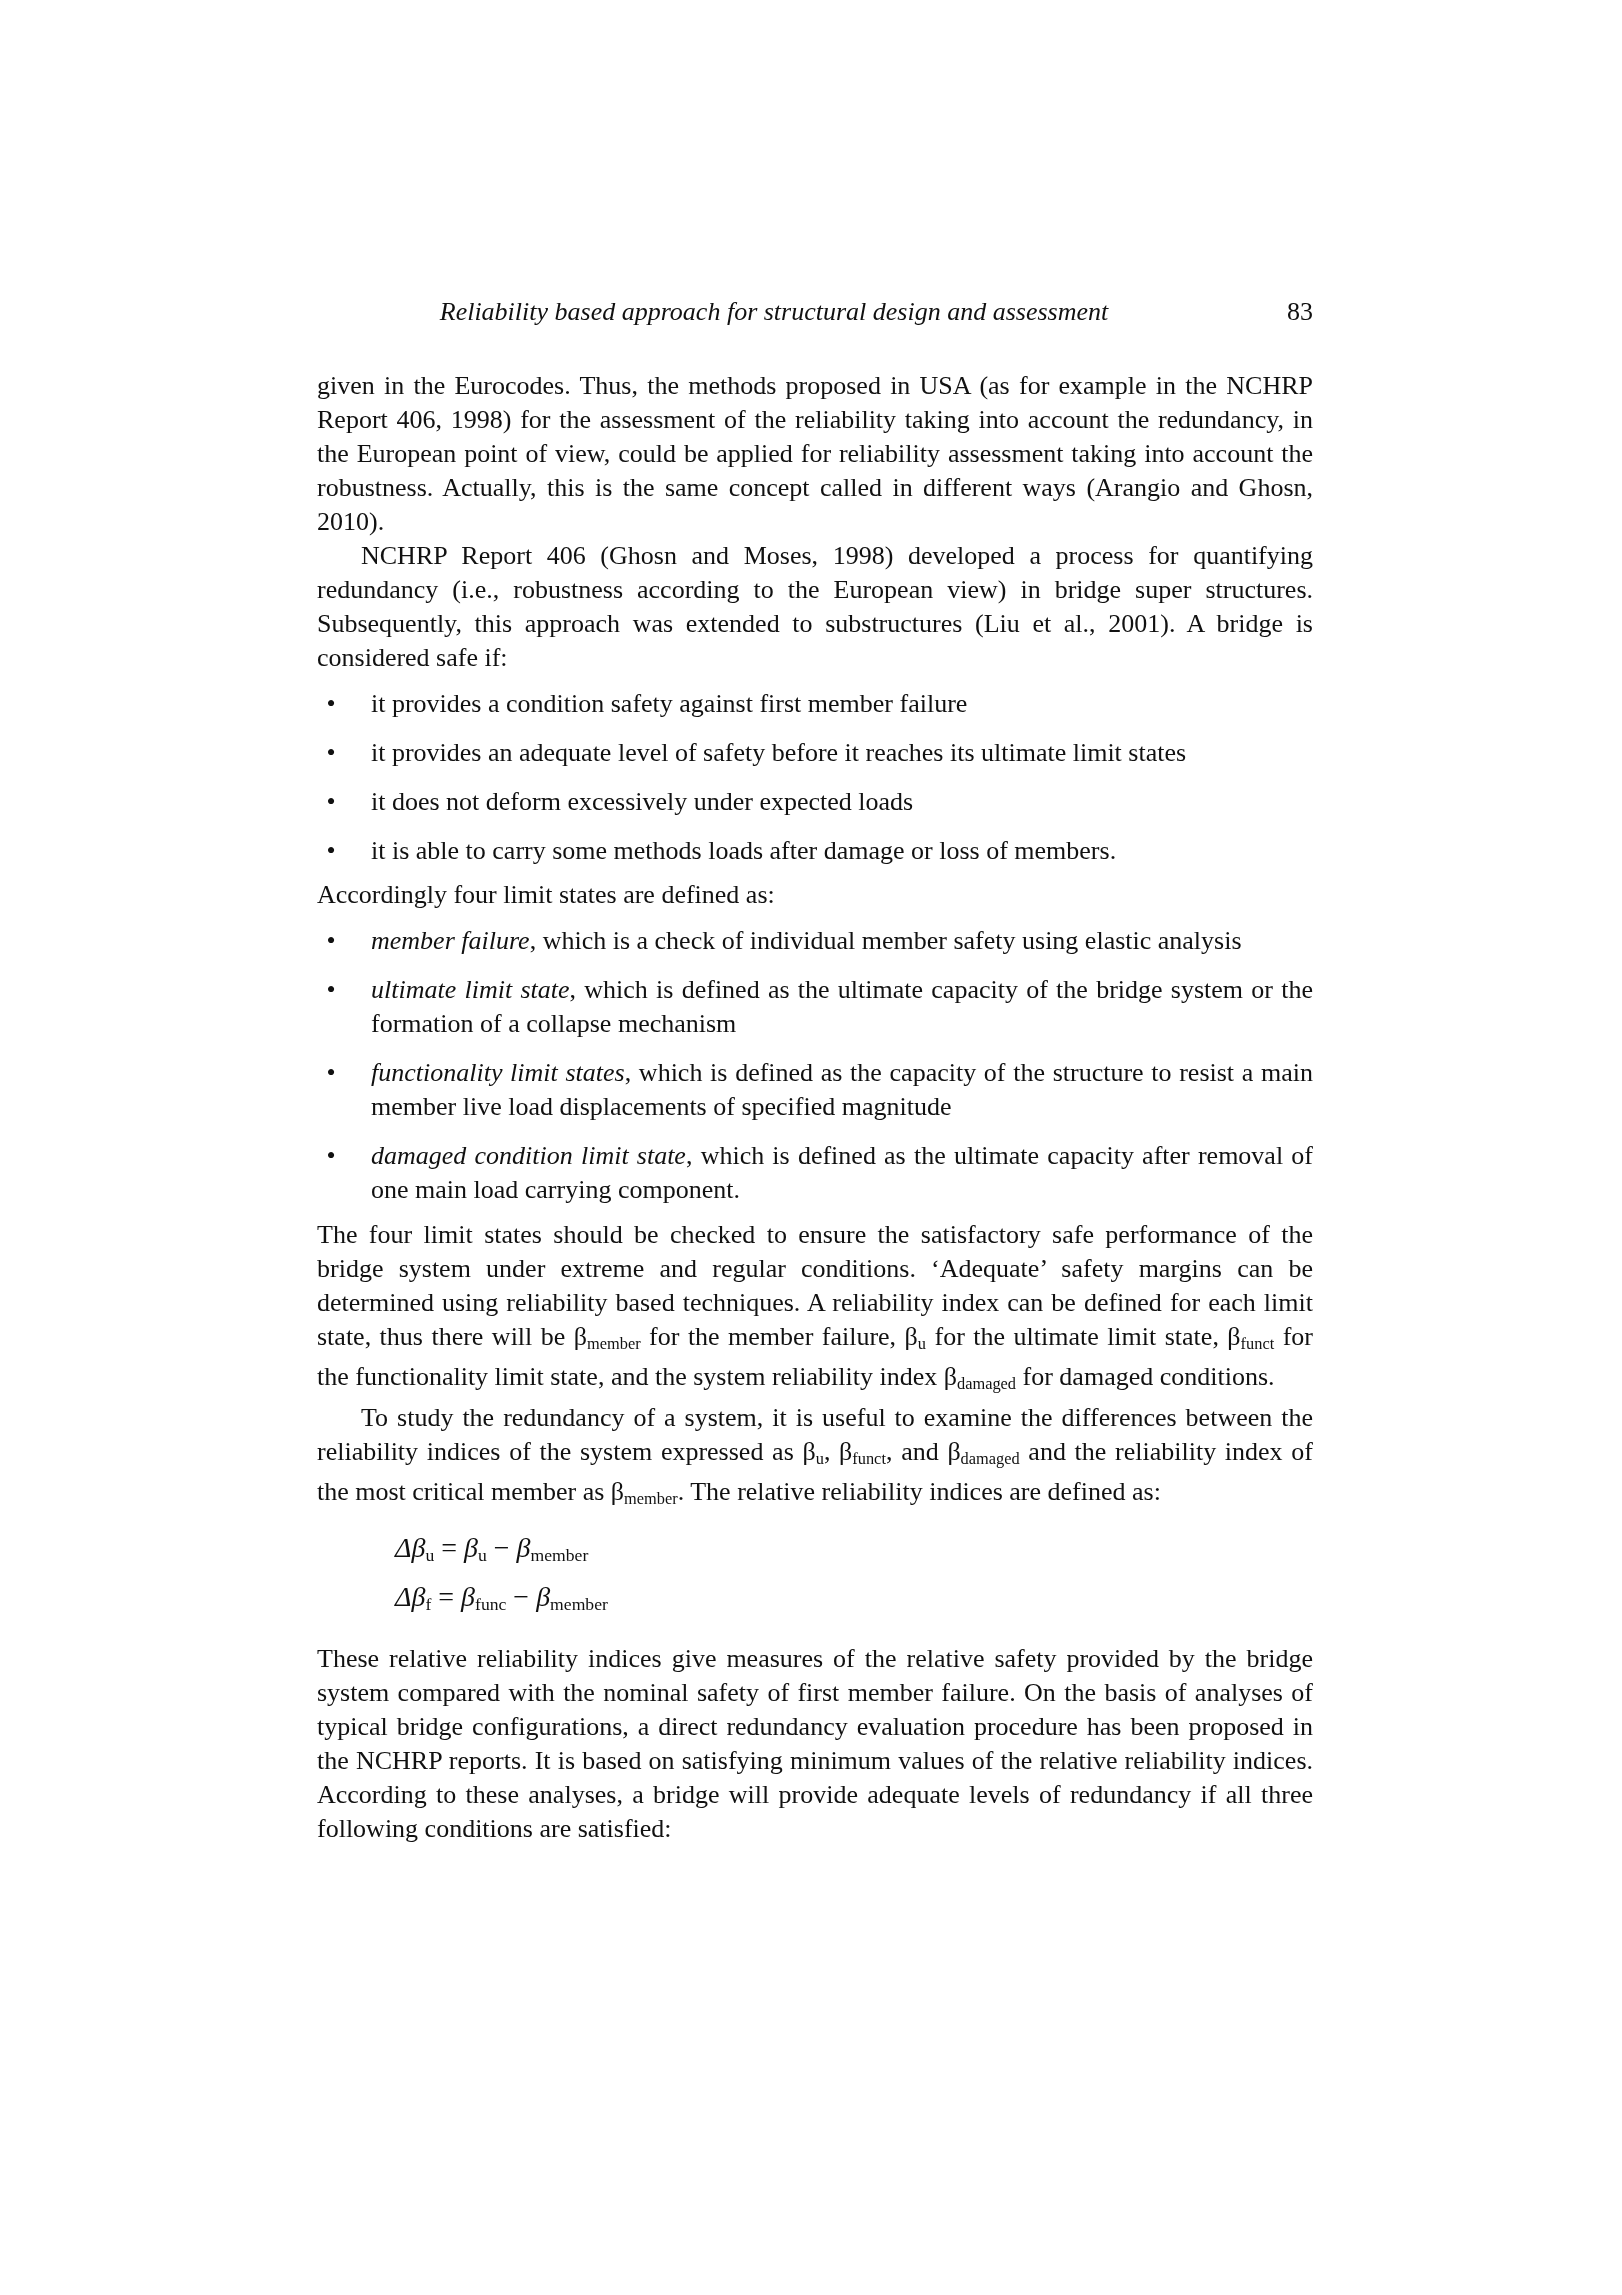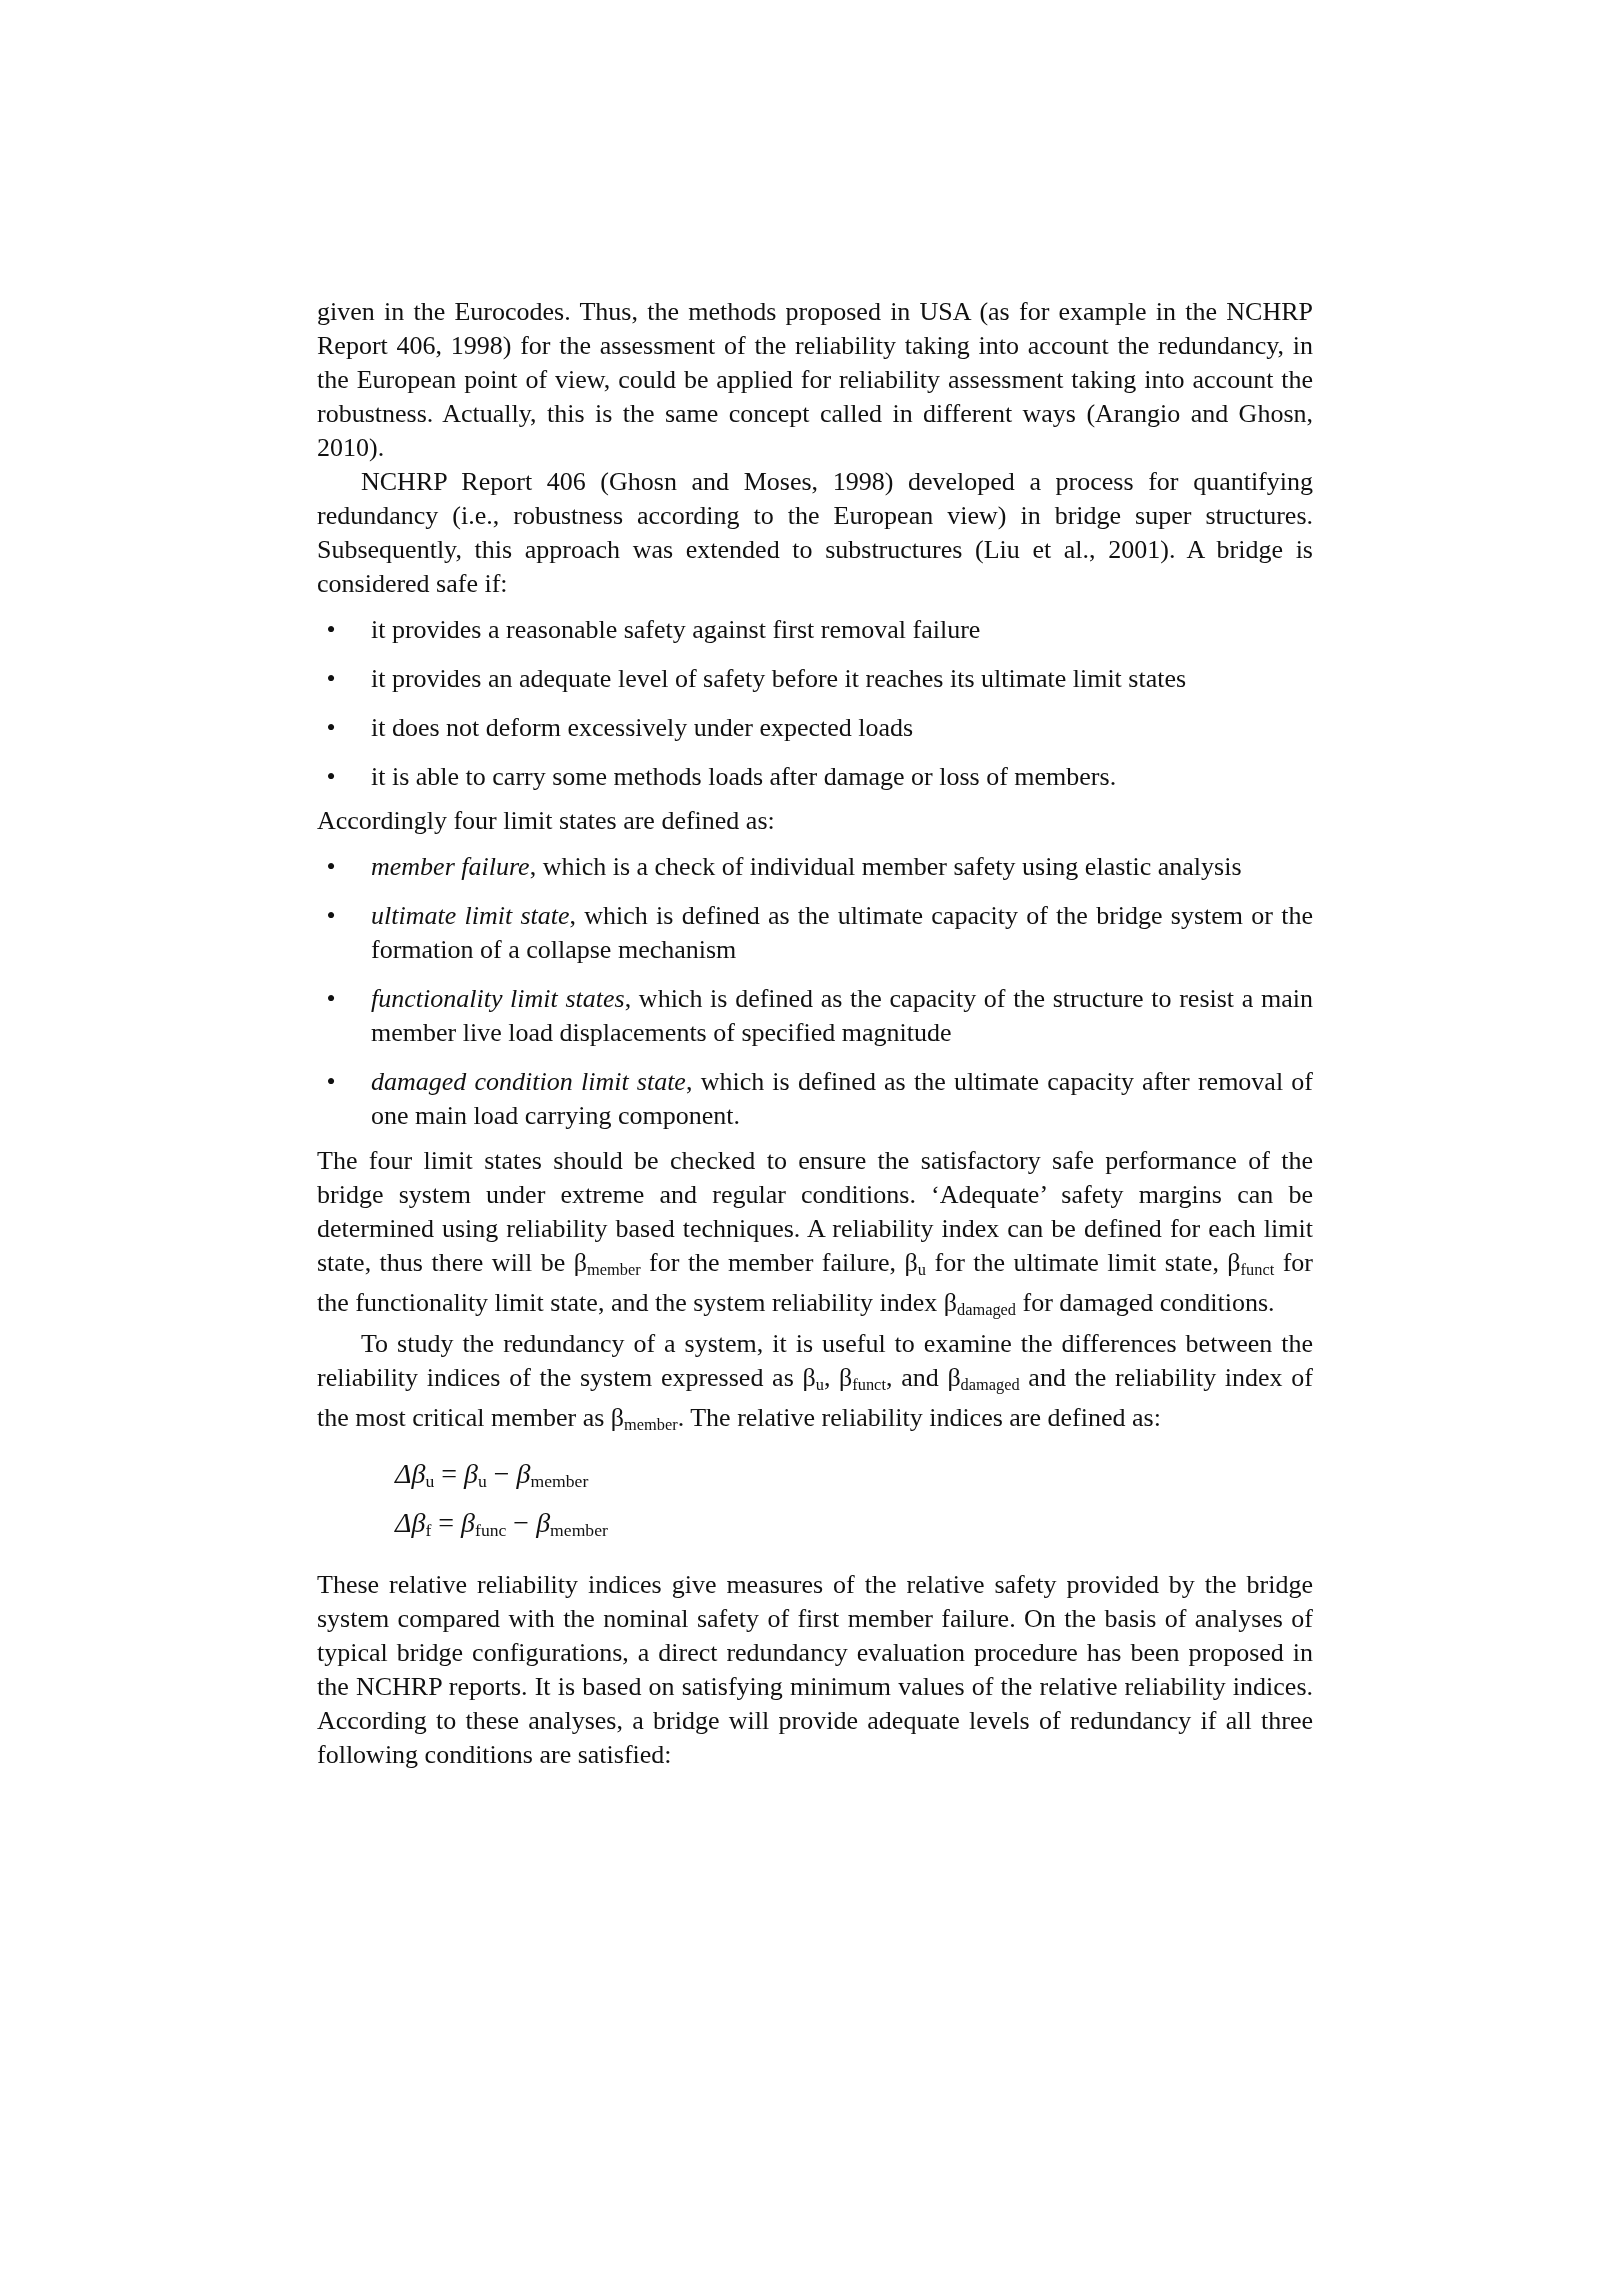--- a/index.html
+++ b/index.html
@@ -42,27 +42,31 @@
   
   .seg-n { font-style:normal;margin-top:19px; }
   .seg-i { font-style:italic; }
   .seg-s { font-size:0.63em; vertical-align:-0.22em; font-style:normal; }
 </style>
 </head>
 <body>
 
 <div class="page">
   <div class="textcol">
+    <div class="running-head">
+      <span class="rh-title">Reliability based approach for structural design and assessment</span>
+      <span class="rh-num">83</span>
+    </div>
     <div id="content">
         <div class="block-para"><span class="seg-n">given in the Eurocodes. Thus, the methods proposed in USA (as for example in the NCHRP Report 406, 1998) for the assessment of the reliability taking into account the redundancy, in the European point of view, could be applied for reliability assessment taking into account the robustness. Actually, this is the same concept called in different ways (Arangio and Ghosn, 2010).</span></div>
         <div class="block-para indent"><span class="seg-n">NCHRP Report 406 (Ghosn and Moses, 1998) developed a process for quantifying redundancy (i.e., robustness according to the European view) in bridge super structures. Subsequently, this approach was extended to substructures (Liu et al., 2001). A bridge is considered safe if:</span></div>
         <div class="block-list">
           <div class="li">
             <span class="li-marker">•</span>
-            <div class="li-text"><span class="seg-n">it provides a reasonable safety against first removal failure</span></div>
+            <div class="li-text"><span class="seg-n">it provides a condition safety against first member failure</span></div>
           </div>
           <div class="li">
             <span class="li-marker">•</span>
             <div class="li-text"><span class="seg-n">it provides an adequate level of safety before it reaches its ultimate limit states</span></div>
           </div>
           <div class="li">
             <span class="li-marker">•</span>
             <div class="li-text"><span class="seg-n">it does not deform excessively under expected loads</span></div>
           </div>
           <div class="li">

